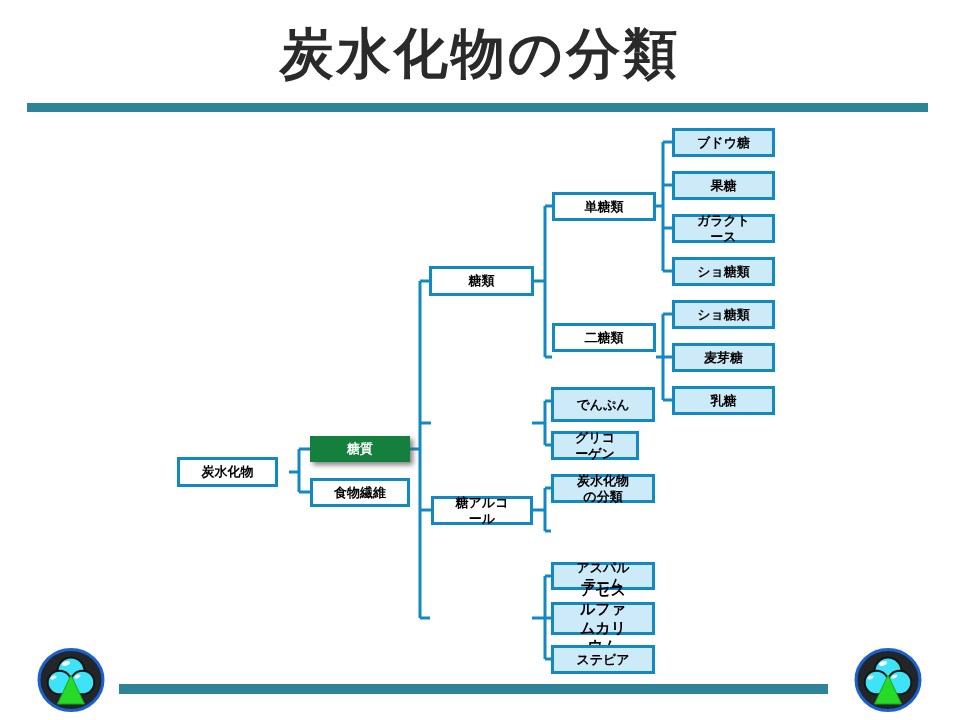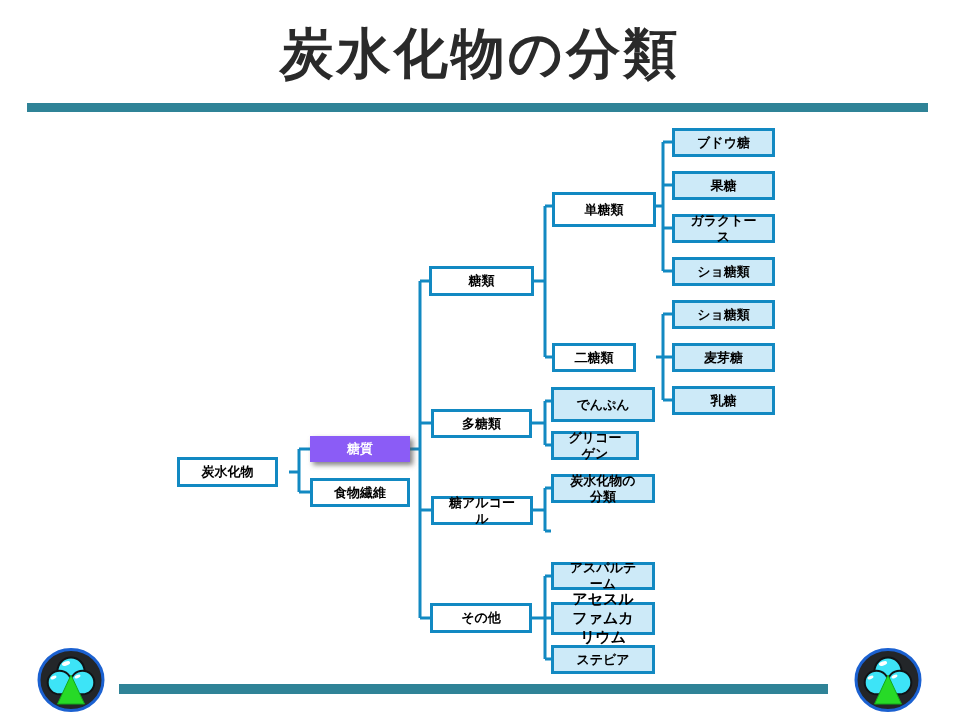--- a/index.html
+++ b/index.html
@@ -13,26 +13,26 @@
     letter-spacing:3px;line-height:1.3;
   }
   .bar{position:absolute;background:#2f8397;}
   .bar.top{left:27px;top:103px;width:901px;height:9px;}
   .bar.bottom{left:119px;top:684px;width:709px;height:10px;}
   .connectors{position:absolute;left:0;top:0;width:960px;height:720px;}
   .connectors path{stroke:#1289c2;stroke-width:3;fill:none;}
   .node{
     position:absolute;box-sizing:border-box;display:flex;align-items:center;justify-content:center;
     border:3px solid #1289c2;background:#ffffff;color:#000;
-    font-size:13px;font-weight:bold;text-align:center;line-height:1.2;padding:1px 12px;
+    font-size:13px;font-weight:bold;text-align:center;line-height:1.2;padding:1px 19px;
   }
   .node.leaf{background:#cdeaf8;}
   .node.small{font-size:15px;line-height:1.25;}
   .node.highlight{
-    background:#8b5cf6;border:none;color:#ffffff;
+    background:#15803d;border:none;color:#ffffff;
     box-shadow:3px 3px 5px rgba(90,90,90,.75);
   }
   .logo{position:absolute;width:68px;height:64px;}
   .logo.left{left:37px;top:648px;}
   .logo.right{left:854px;top:648px;}
 </style>
 </head>
 <body>
 
 <div class="slide">
@@ -50,26 +50,24 @@
     <path d="M533 510 H545 M545 488 V531 M545 488 H551 M545 531 H551"></path>
     <path d="M532 618 H545 M545 576 V659 M545 576 H551 M545 618 H551 M545 659 H551"></path>
   </svg>
 
   <div class="node" style="left:177px;top:457px;width:101px;height:30px">炭水化物</div>
 
   <div class="node highlight" style="left:310px;top:436px;width:100px;height:26px">糖質</div>
   <div class="node" style="left:310px;top:478px;width:100px;height:29px">食物繊維</div>
 
   <div class="node" style="left:429px;top:266px;width:105px;height:30px">糖類</div>
-  <div class="node" style="left:431px;top:409px;width:101px;height:29px">多糖類</div>
   <div class="node" style="left:431px;top:496px;width:102px;height:29px">糖アルコール</div>
-  <div class="node" style="left:430px;top:603px;width:102px;height:30px">その他</div>
 
-  <div class="node" style="left:552px;top:192px;width:104px;height:35px">単糖類</div>
-  <div class="node" style="left:552px;top:343px;width:84px;height:29px">二糖類</div>
+  <div class="node" style="left:552px;top:192px;width:104px;height:29px">単糖類</div>
+  <div class="node" style="left:552px;top:323px;width:104px;height:29px">二糖類</div>
 
   <div class="node leaf" style="left:551px;top:387px;width:104px;height:35px">でんぷん</div>
   <div class="node leaf" style="left:551px;top:431px;width:88px;height:29px">グリコーゲン</div>
   <div class="node leaf" style="left:551px;top:474px;width:104px;height:29px">炭水化物の分類</div>
   <div class="node leaf" style="left:551px;top:562px;width:104px;height:28px">アスパルテーム</div>
   <div class="node leaf small" style="left:551px;top:602px;width:104px;height:33px">アセスルファムカリウム</div>
   <div class="node leaf" style="left:551px;top:645px;width:104px;height:29px">ステビア</div>
 
   <div class="node leaf" style="left:672px;top:128px;width:103px;height:29px">ブドウ糖</div>
   <div class="node leaf" style="left:672px;top:171px;width:103px;height:29px">果糖</div>

